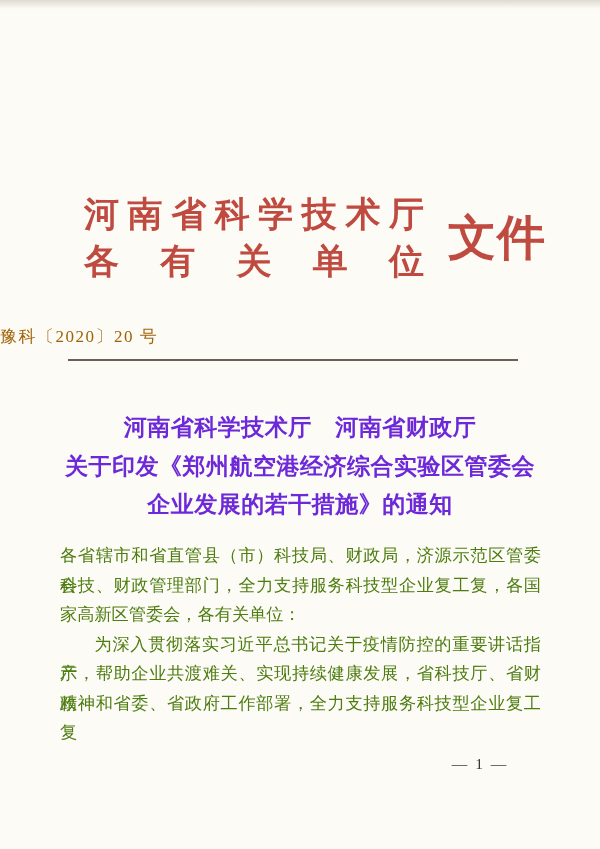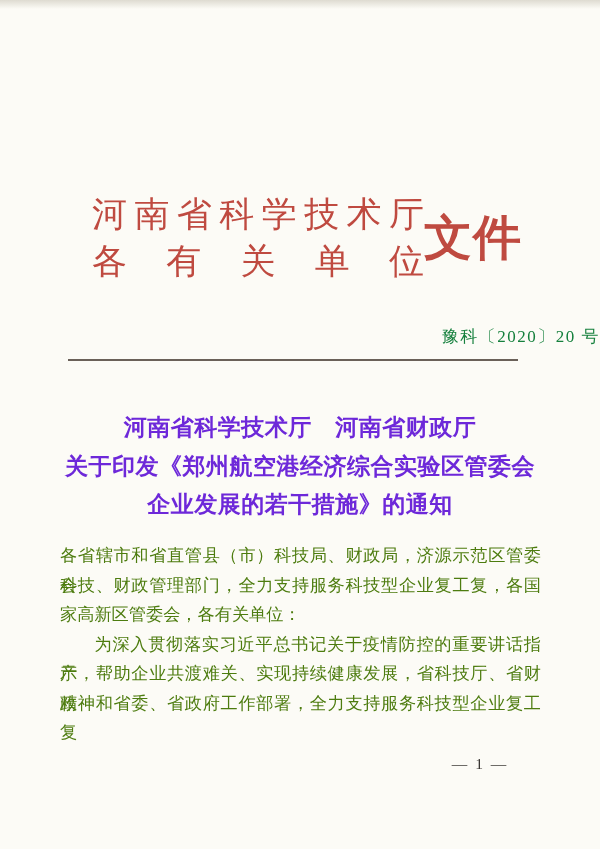--- a/index.html
+++ b/index.html
@@ -19,43 +19,42 @@
     width: 100%; height: 9px;
     background: linear-gradient(180deg, rgba(185,180,163,0.45), rgba(185,180,163,0));
   }
   .letterhead {
     position: absolute; top: 191px; left: 84px;
     display: flex; align-items: center;
   }
   .agency-block { width: 340px; }
   .agency-line {
     color: #bf4a40;
-    font-weight: normal;
+    font-weight: bold;
     font-size: 35px;
     line-height: 47px;
     text-align: justify;
     text-align-last: justify;
-    margin-left: 8px;
   }
   .doc-type {
     color: #bf4a40;
     font-weight: bold;
     font-size: 48px;
     line-height: 50px;
-    margin-left: 0;
+    margin-left: 24px;
     letter-spacing: 1px;
     white-space: nowrap;
   }
   .doc-number {
     position: absolute; top: 325px; left: 0;
     width: 100%;
-    text-align: right;
+    text-align: left;
     font-size: 17px;
     letter-spacing: 1.5px;
-    color: #15803d;
+    color: #a16207;
   }
   .separator {
     position: absolute; top: 359px; left: 68px;
     width: 450px; height: 0;
     border: none;
     border-top: 2px solid #6a6058;
     margin: 0;
   }
   .title {
     position: absolute; top: 409px; left: 30px;

